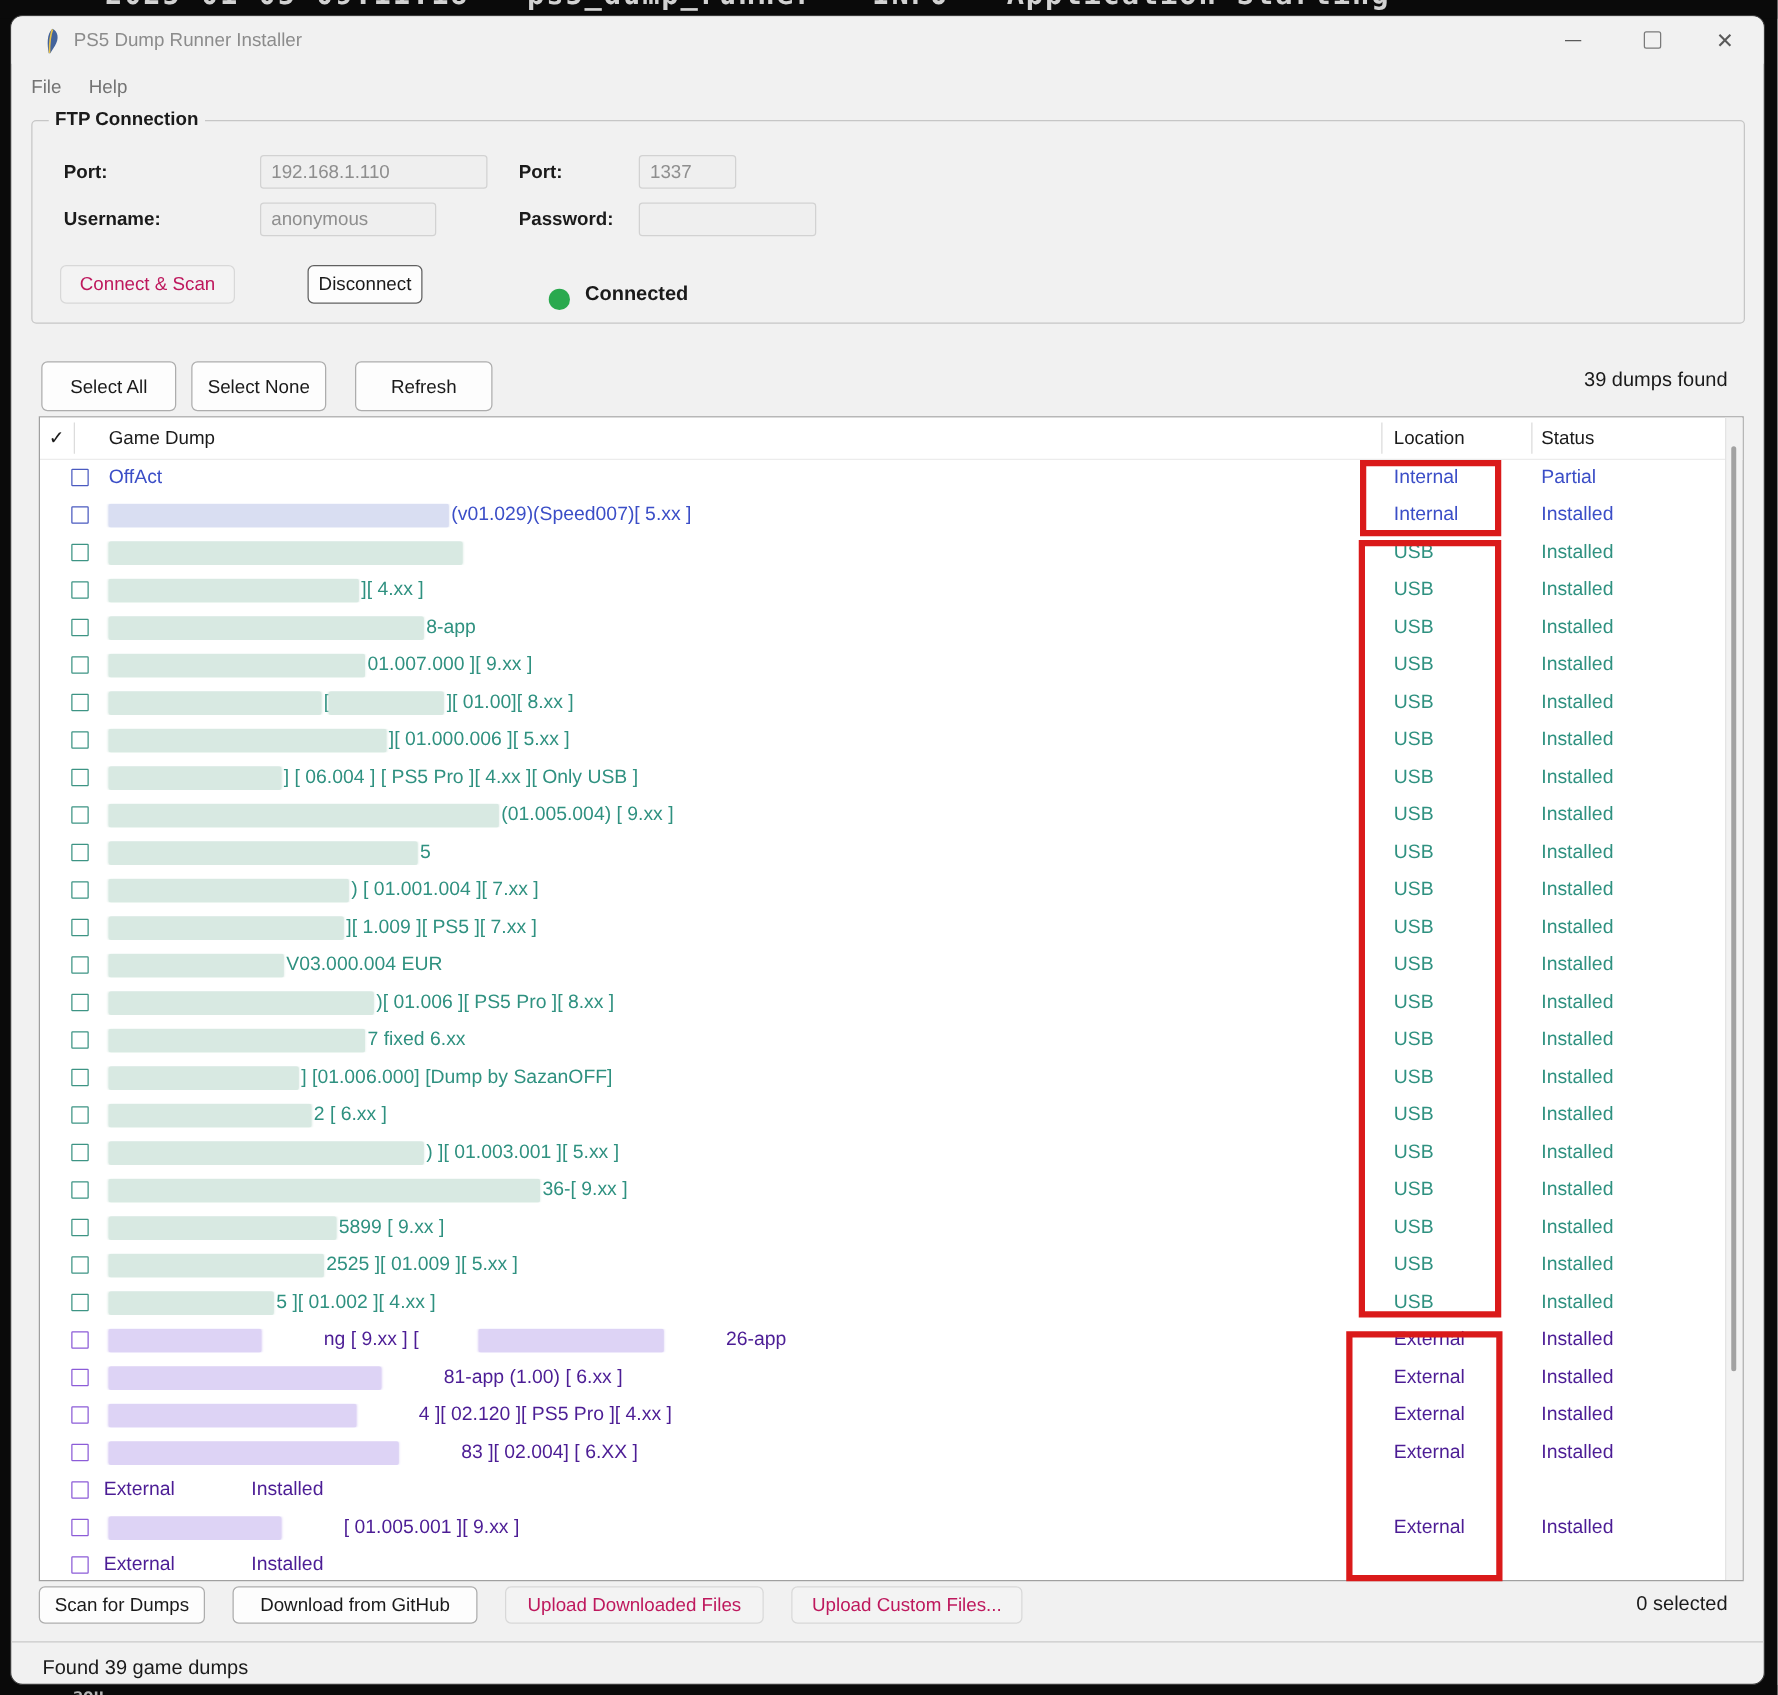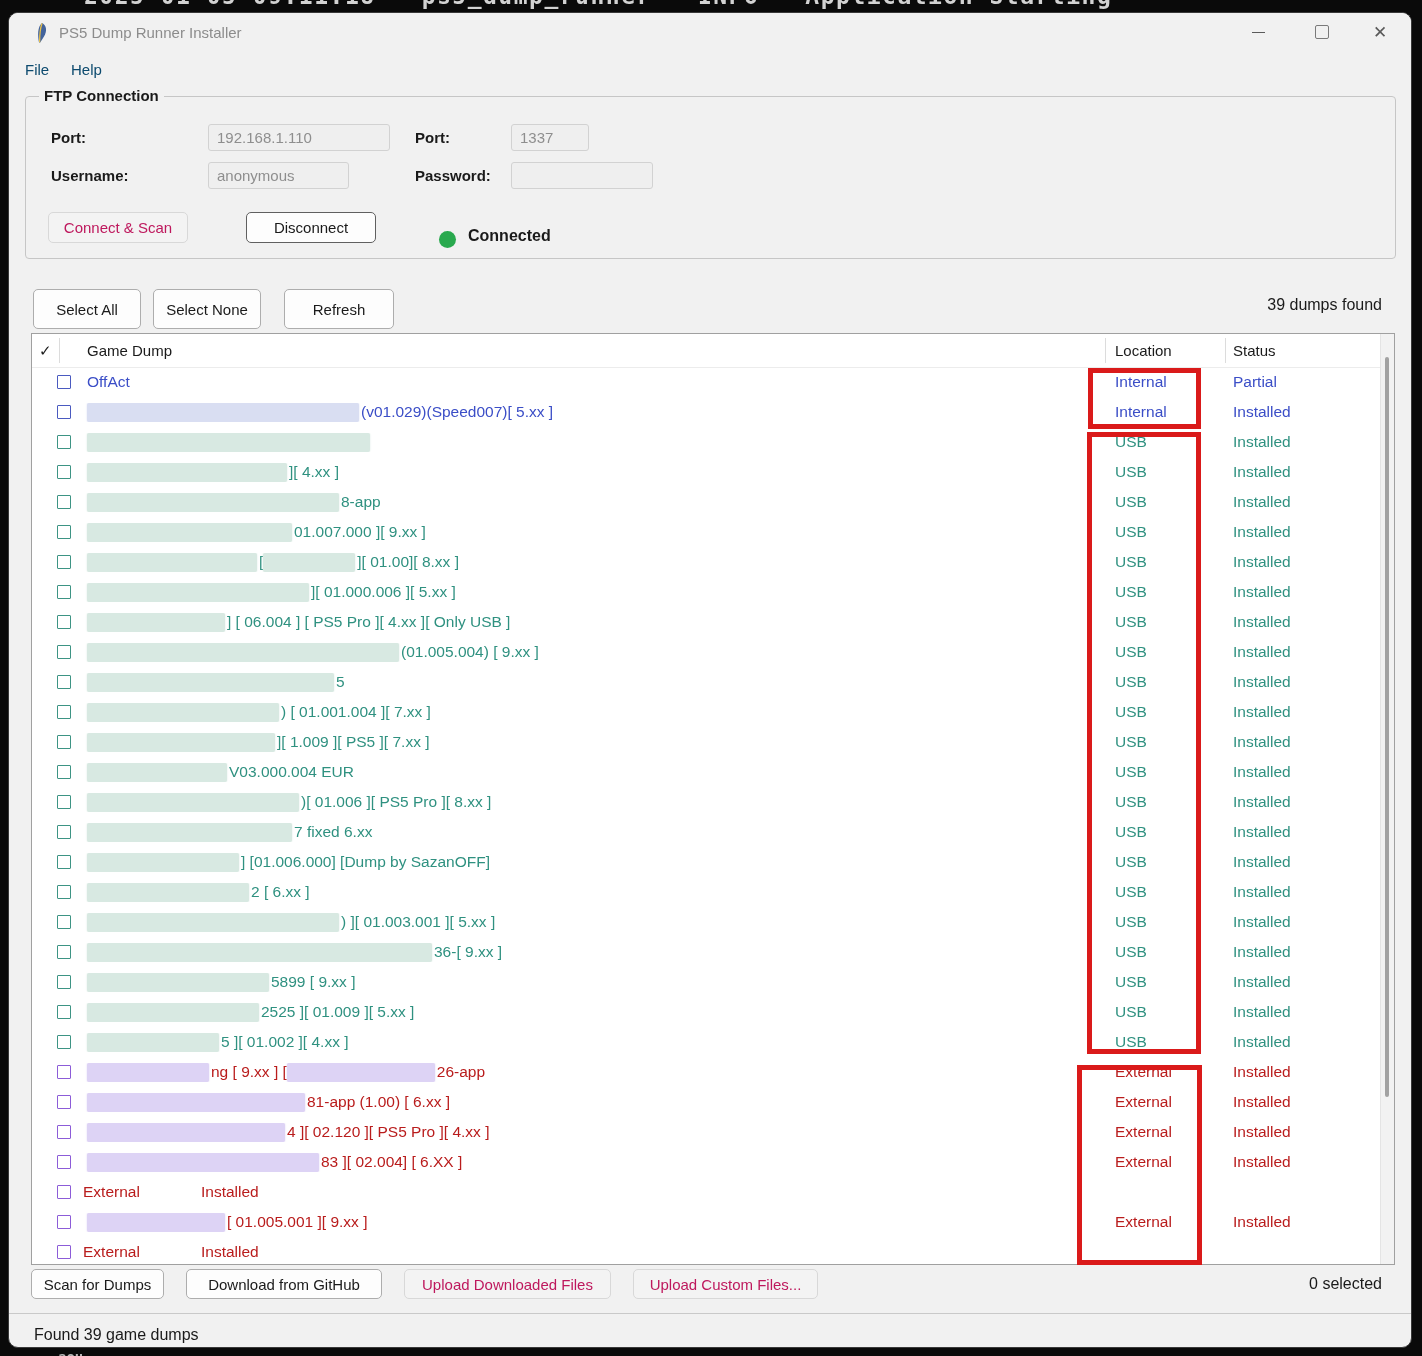--- a/index.html
+++ b/index.html
@@ -25,21 +25,21 @@
   .title-text{position:absolute;left:50px;top:0;height:38px;line-height:40px;font-size:15px;color:#8c8c8c;}
   .win-ctrl{position:absolute;top:0;width:46px;height:38px;display:flex;align-items:center;
             justify-content:center;color:#5a5a5a;}
   .ctrl-min{right:130px;}
   .ctrl-max{right:66px;}
   .ctrl-close{right:8px;font-size:17px;}
   .min-glyph{display:block;width:13px;height:0;border-top:1.5px solid #5a5a5a;}
   .max-glyph{display:block;width:12px;height:12px;border:1.5px solid #7a7a7a;border-radius:2px;}
 
   
-  .menubar{position:absolute;left:0;top:44px;width:100%;height:26px;font-size:15px;color:#0c4a6e;}
+  .menubar{position:absolute;left:0;top:44px;width:100%;height:26px;font-size:15px;color:#737373;}
   .menu-item{position:absolute;top:0;height:26px;line-height:26px;}
   .menu-file{left:16px;}
   .menu-help{left:62px;}
 
   
   .groupbox{position:absolute;left:16px;top:83px;width:1371px;height:163px;
             border:1px solid #c6c6c6;border-radius:4px;box-sizing:border-box;}
   .legend{position:absolute;left:13px;top:-10px;background:#f1f1f1;padding:0 5px;
           font-size:15px;font-weight:bold;color:#1a1a1a;}
   .flabel{position:absolute;font-size:15px;font-weight:bold;color:#1a1a1a;height:27px;line-height:27px;}
@@ -76,21 +76,21 @@
   .cb{width:12px;height:12px;border:1.5px solid #888;border-radius:1px;margin-right:2px;box-sizing:content-box;}
   .namecell{width:1032px;flex:none;padding-left:14px;box-sizing:border-box;white-space:nowrap;
             overflow:hidden;font-size:15.5px;display:flex;align-items:center;}
   .loccell{width:120px;flex:none;padding-left:10px;box-sizing:border-box;font-size:15.5px;}
   .statcell{flex:1;padding-left:8px;box-sizing:border-box;font-size:15.5px;}
   .blur-bar{display:inline-block;height:19px;border-radius:2px;margin-right:2px;flex:none;}
   .seg{flex:none;}
 
   .internal{color:#3b4ec7;}
   .usb{color:#2f9180;}
-  .external{color:#b91c1c;}
+  .external{color:#4c1d95;gap:48px;}
   .cb.internal{border-color:#4a5ac0;}
   .cb.usb{border-color:#3d9484;}
   .cb.external{border-color:#8c5cd8;}
   .blur-bar.internal{background:#d9def2;box-shadow:0 0 2px #d9def2;}
   .blur-bar.usb{background:#d8e9e2;box-shadow:0 0 2px #d8e9e2;}
   .blur-bar.external{background:#ddd3f5;box-shadow:0 0 2px #ddd3f5;}
 
   
   .scroll-track{position:absolute;right:0;top:0;width:13px;height:930px;background:#f2f2f2;border-left:1px solid #e4e4e4;}
   .scroll-thumb{position:absolute;left:4px;top:23px;width:4px;height:740px;background:#a2a2a2;border-radius:2px;}
@@ -144,21 +144,21 @@
       <span class="legend">FTP Connection</span>
       <span class="flabel" style="left:25px;top:27px;">Port:</span>
       <input class="field" style="left: 182px; top: 27px; width: 182px;" readonly="" value="192.168.1.110">
       <span class="flabel" style="left:389px;top:27px;">Port:</span>
       <input class="field" style="left: 485px; top: 27px; width: 78px;" readonly="" value="1337">
       <span class="flabel" style="left:25px;top:65px;">Username:</span>
       <input class="field" style="left: 182px; top: 65px; width: 141px;" readonly="" value="anonymous">
       <span class="flabel" style="left:389px;top:65px;">Password:</span>
       <input class="field" style="left: 485px; top: 65px; width: 142px;" readonly="" value="">
       <button class="btn disabled" style="left:22px;top:115px;width:140px;height:31px;">Connect &amp; Scan</button>
-      <button class="btn default-btn" style="left:220px;top:115px;width:130px;height:31px;">Disconnect</button>
+      <button class="btn default-btn" style="left:220px;top:115px;width:92px;height:31px;">Disconnect</button>
       <span class="conn-dot"></span>
       <span class="conn-label">Connected</span>
     </div>
 
     <button class="btn tb-btn" style="left:24px;top:276px;width:108px;">Select All</button>
     <button class="btn tb-btn" style="left:144px;top:276px;width:108px;">Select None</button>
     <button class="btn tb-btn" style="left:275px;top:276px;width:110px;">Refresh</button>
     <span class="found-label">39 dumps found</span>
 
     <div class="table">

